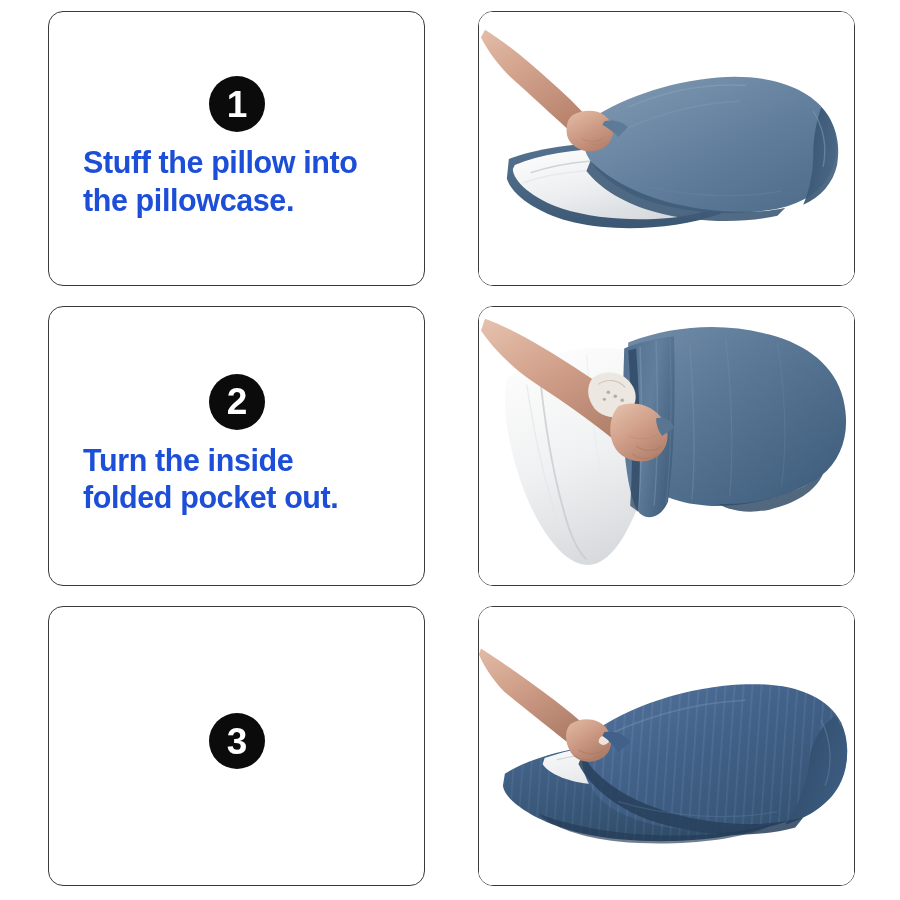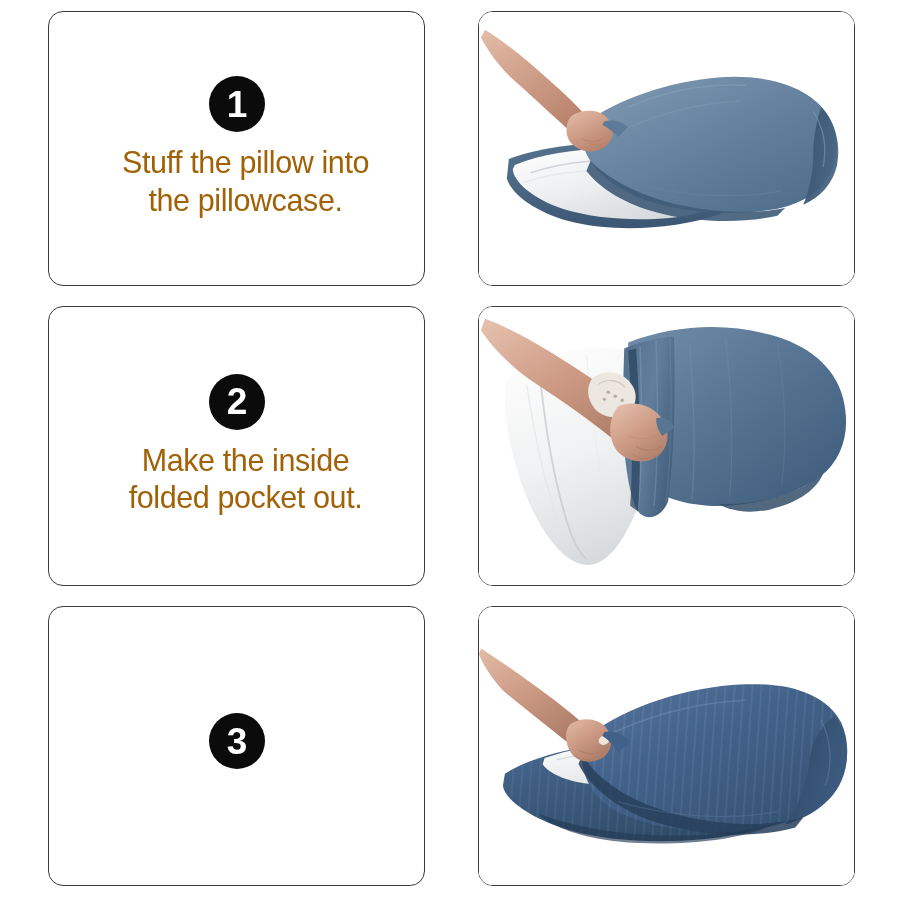--- a/index.html
+++ b/index.html
@@ -65,26 +65,26 @@
     font-size: 37px;
     font-weight: 700;
     line-height: 1;
     letter-spacing: 0;
     margin-bottom: 12px;
     flex: none;
     text-indent: 1px;
   }
 
   .steptext {
-    color: #a16207;
+    color: #1d4ed8;
     font-size: 30.5px;
-    font-weight: 400;
+    font-weight: 700;
     line-height: 1.22;
     letter-spacing: -0.4px;
-    text-align: center;
+    text-align: left;
     width: 100%;
     padding-left: 18px;
     box-sizing: border-box;
     white-space: pre-line;
   }
   .row3 .steptext { font-size: 28.5px; line-height: 1.24; }
   .row3 .badge { margin-bottom: 8px; }
 
   
   .photo {
@@ -184,21 +184,21 @@
         </svg>
       </div>
     </div>
   </div>
 
   <div class="row2">
 
     <div class="card text-card">
       <div class="text-inner">
         <div class="badge">2</div>
-        <div class="steptext">Make the inside
+        <div class="steptext">Turn the inside
 folded pocket out.</div>
       </div>
     </div>
 
     <div class="card photo-card">
       <div class="photo">
         <svg viewBox="0 0 377 280" preserveAspectRatio="xMidYMid slice">
           <defs>
             <linearGradient id="p2blue" x1="0.1" y1="0" x2="0.95" y2="0.9">
               <stop offset="0%" stop-color="#6e8aa6"></stop>

